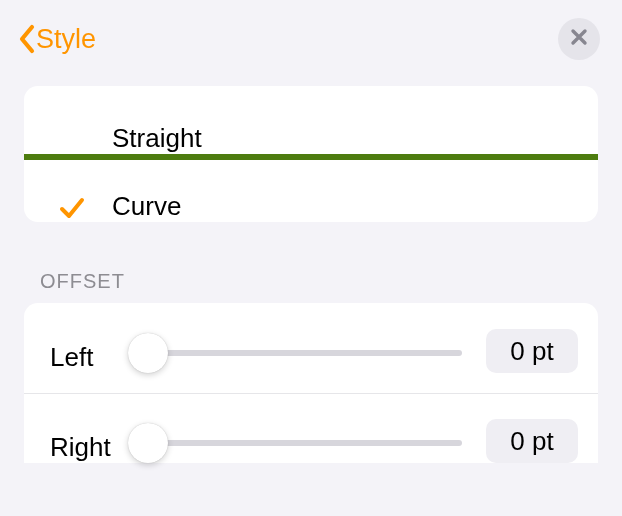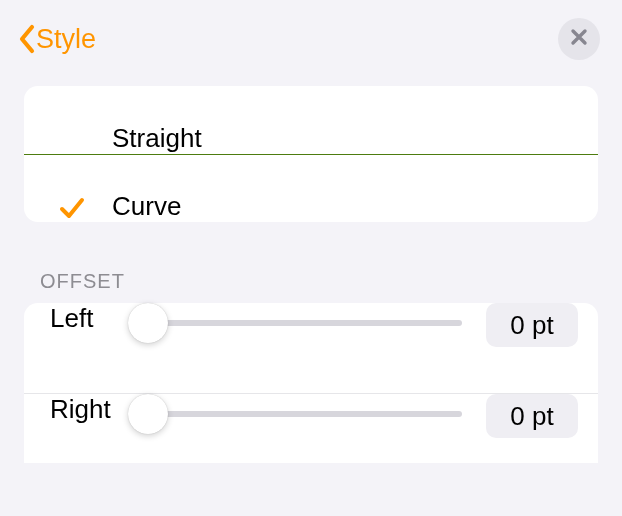--- a/index.html
+++ b/index.html
@@ -52,21 +52,21 @@
       overflow: hidden;
     }
     .row {
       display: flex;
       align-items: flex-end;
       height: 68px;
       padding-left: 24px;
       padding-right: 24px;
       cursor: pointer;
     }
-    .row + .row { border-top: 1px solid #4d7c0f; }
+    .row + .row { border-top: 6px solid #4d7c0f; }
     .check {
       width: 58px;
       display: flex;
       align-items: center;
       justify-content: flex-start;
       padding-left: 10px;
     }
     .check svg { display: block; }
     .opt-label {
       font-size: 26px;
@@ -80,21 +80,21 @@
       margin: 48px 40px 10px 40px;
     }
     .offset-panel {
       background: #fff;
       border-radius: 14px 14px 0 0;
       margin: 0 24px;
       padding: 0;
     }
     .offset-row {
       display: flex;
-      align-items: flex-start;
+      align-items: flex-end;
       height: 70px;
       padding: 0 20px 0 26px;
       gap: 16px;
     }
     .offset-row + .offset-row { border-top: 1px solid #e6e6e9; margin-top: 20px; }
     .offset-label {
       font-size: 26px;
       color: #000;
       width: 70px;
     }

